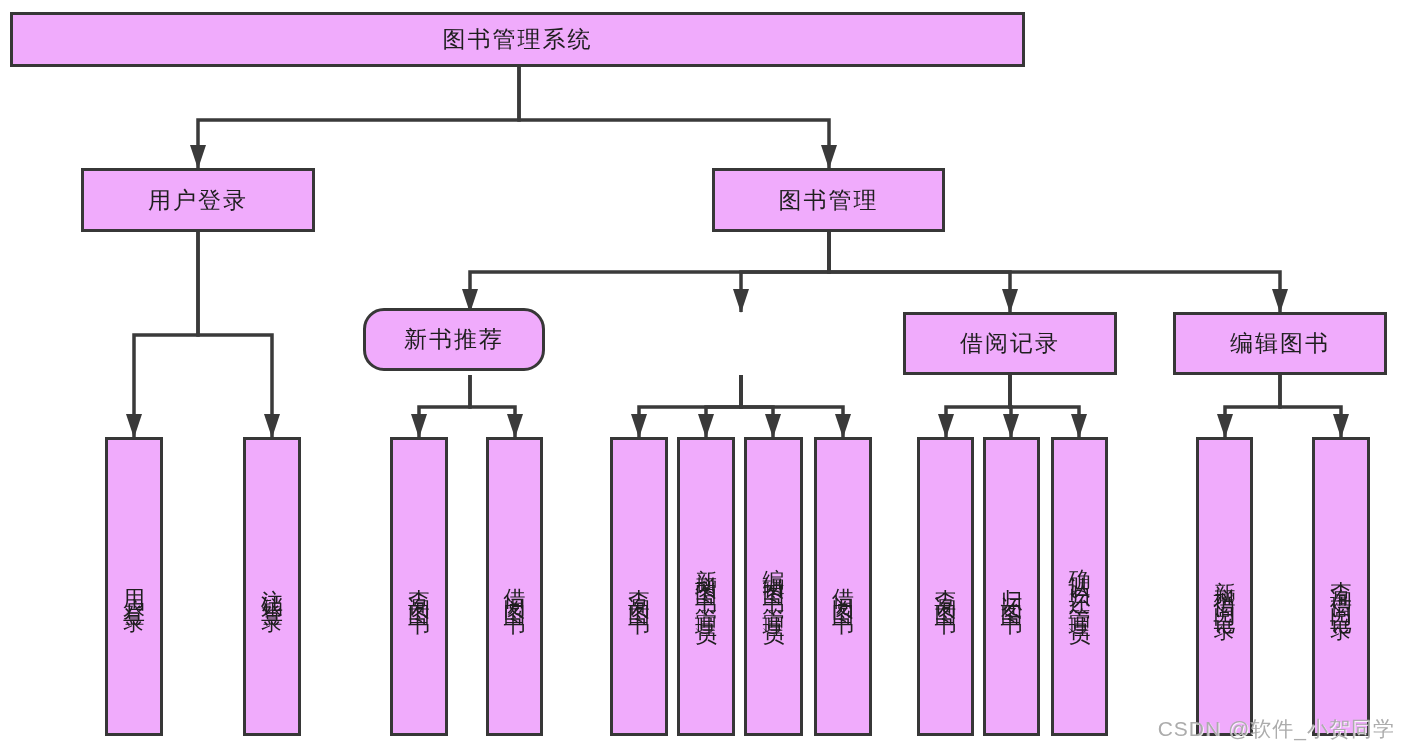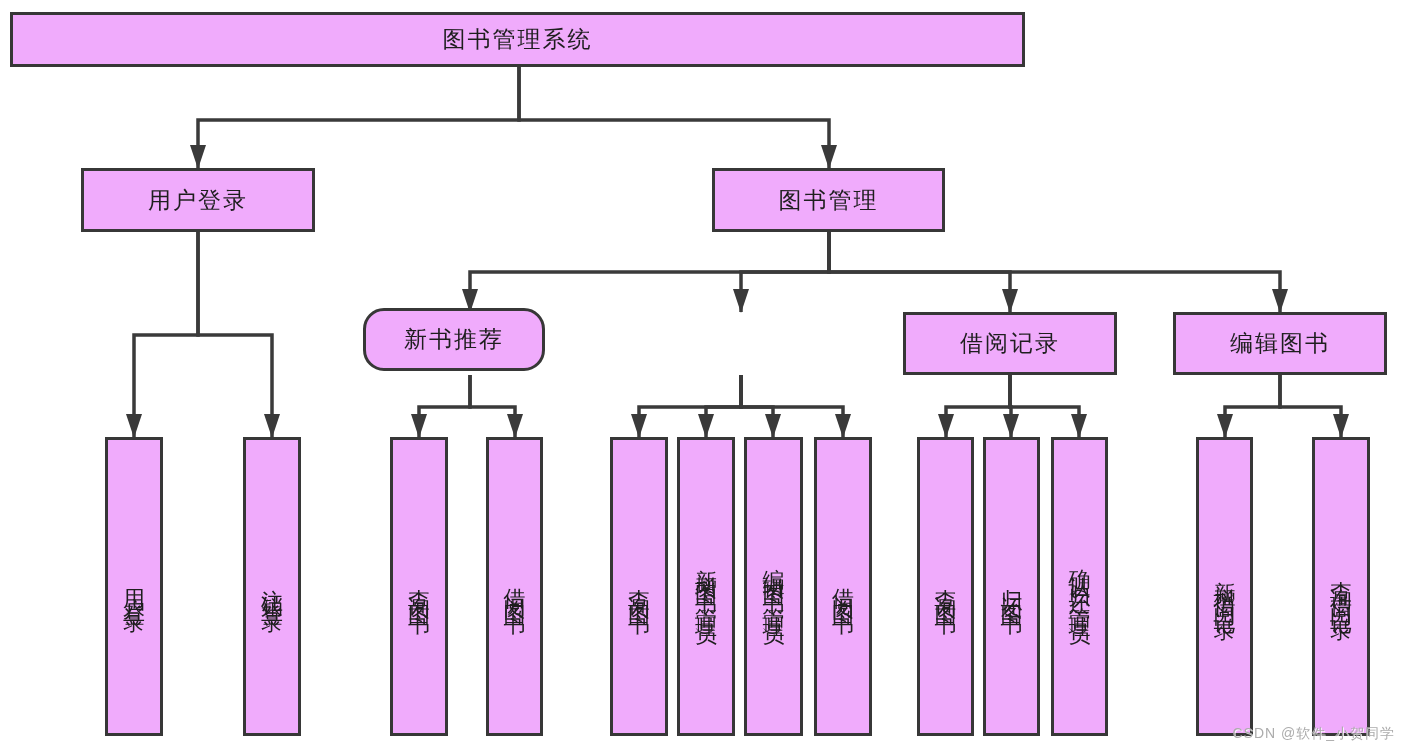--- a/index.html
+++ b/index.html
@@ -39,21 +39,21 @@
     line-height: 1;
     letter-spacing: 0.36em;
     white-space: nowrap;
   }
   .watermark {
     position: absolute;
     right: 10px;
     bottom: 4px;
     z-index: 3;
     color: #acacac;
-    font-size: 14px;
+    font-size: 21px;
     letter-spacing: 1px;
     text-shadow: 1px 1px 0 rgba(255,255,255,0.85);
     white-space: nowrap;
   }
 </style>
 </head>
 <body>
 
 <div class="canvas">
 

